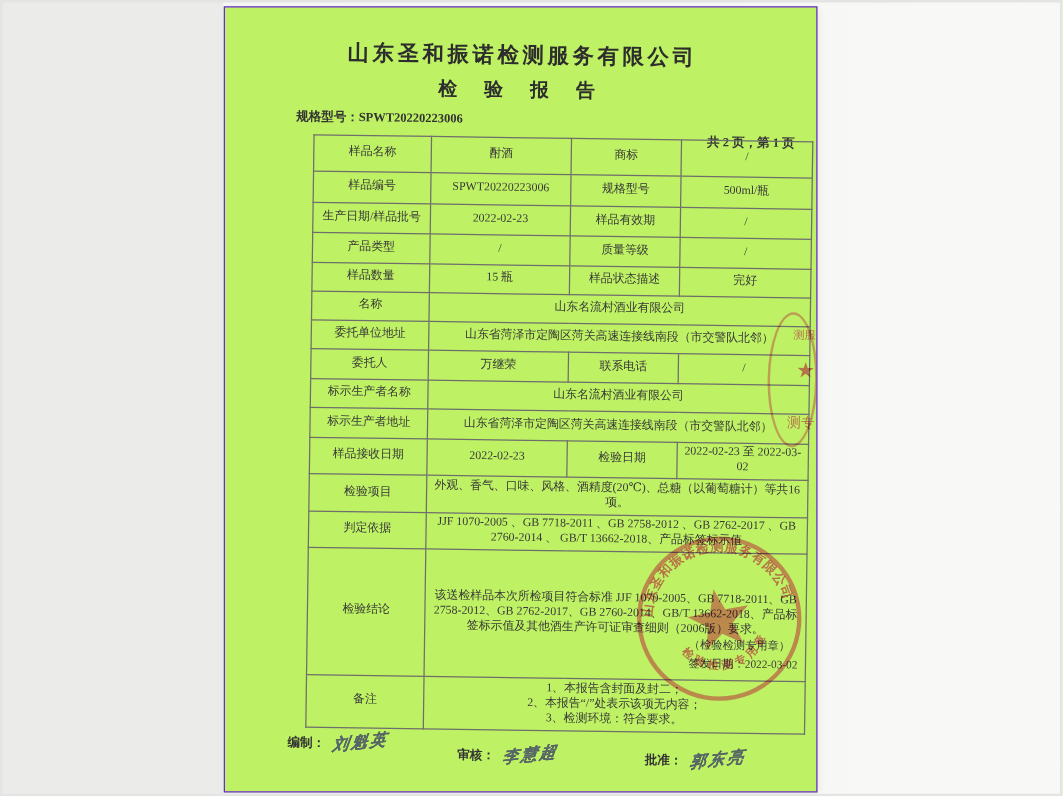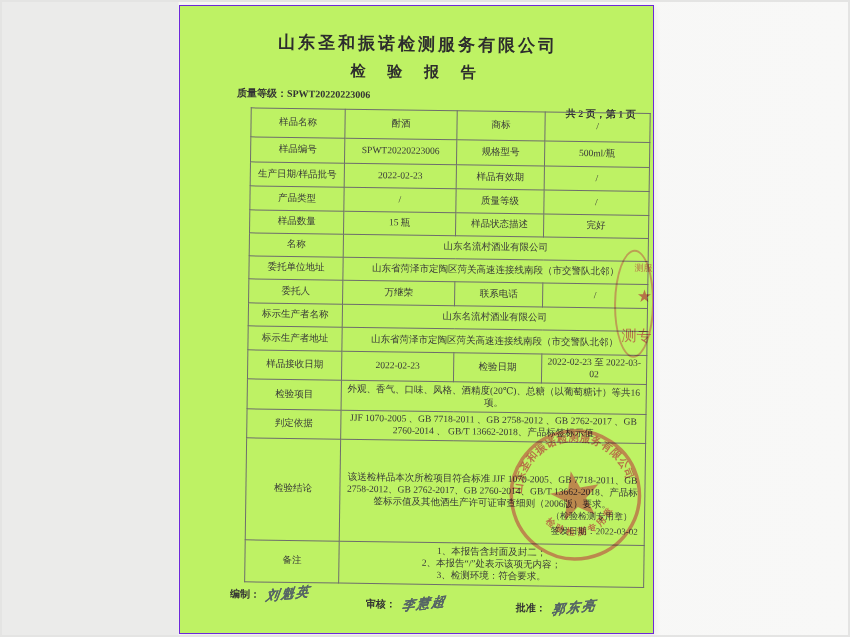--- a/index.html
+++ b/index.html
@@ -55,35 +55,35 @@
     pointer-events:none;mix-blend-mode:multiply;opacity:.88;transform:rotate(-12deg);
   }
   .stamp-edge{
     position:absolute;left:436px;top:240px;width:36px;height:104px;z-index:6;
     border:2px solid rgba(186,48,60,.5);border-radius:50%;pointer-events:none;
     mix-blend-mode:multiply;opacity:.85;
   }
   .stamp-edge .frag{position:absolute;left:0;width:100%;text-align:right;color:rgba(178,42,56,.75);}
   .frag-top{top:10px;font-size:9px;letter-spacing:0;}
   .frag-star{top:34px;font-size:17px;}
-  .frag-bottom{bottom:10px;font-size:15px;}
+  .frag-bottom{bottom:10px;font-size:11px;}
 </style>
 </head>
 <body>
 
 <div class="frame"></div>
 
 <div class="page">
   <div class="content">
 
     <div class="title">山东圣和振诺检测服务有限公司</div>
     <div class="subtitle">检 验 报 告</div>
 
     <div class="meta">
-      <span class="report-no"><span>质量等级：</span><span>SPWT20220223006</span></span>
+      <span class="report-no"><span>规格型号：</span><span>SPWT20220223006</span></span>
       <span class="pages-info">共 2 页，第 1 页</span>
     </div>
 
     <table class="report">
       <colgroup>
           <col style="width:94px">
           <col style="width:112px">
           <col style="width:88px">
           <col style="width:105px">
         </colgroup>

